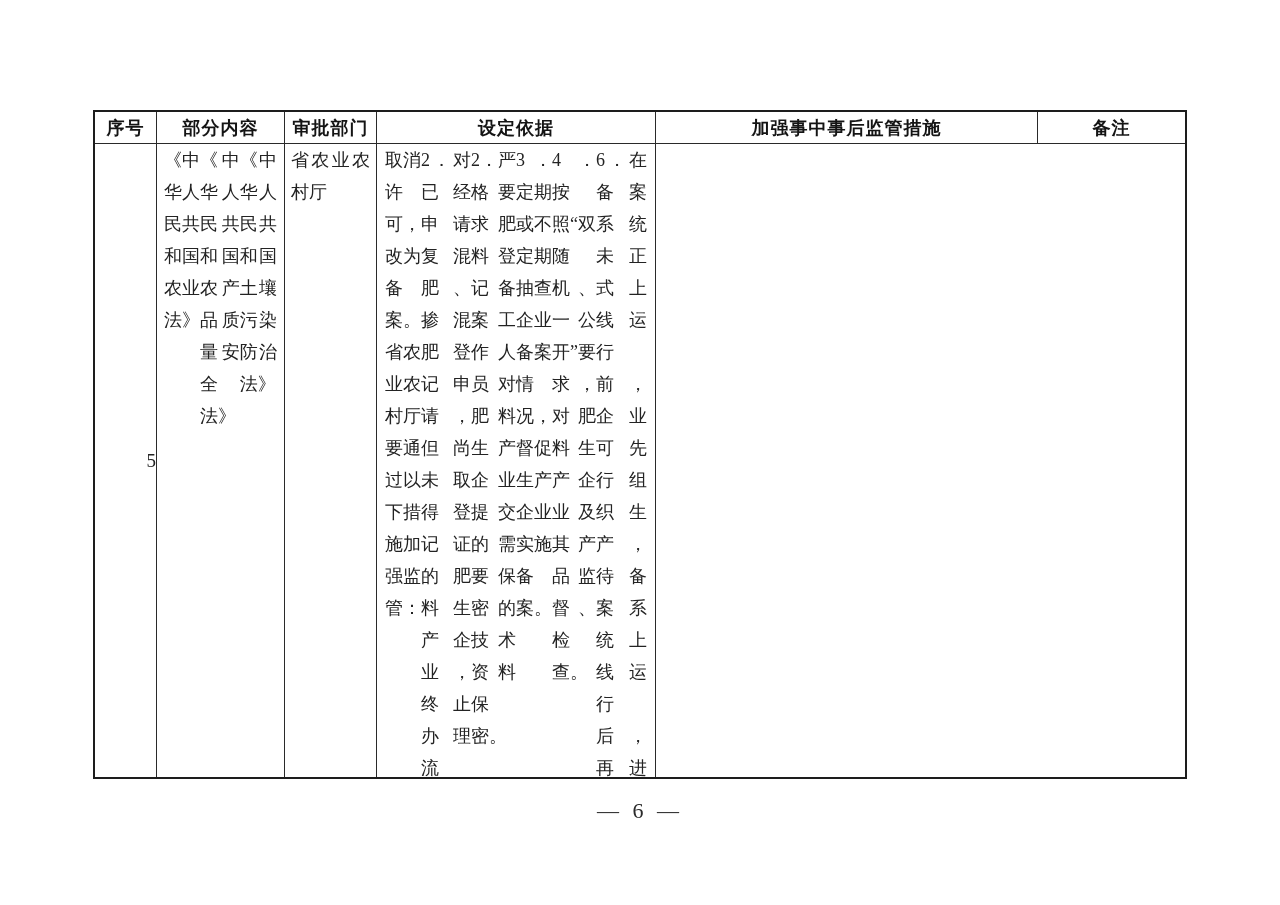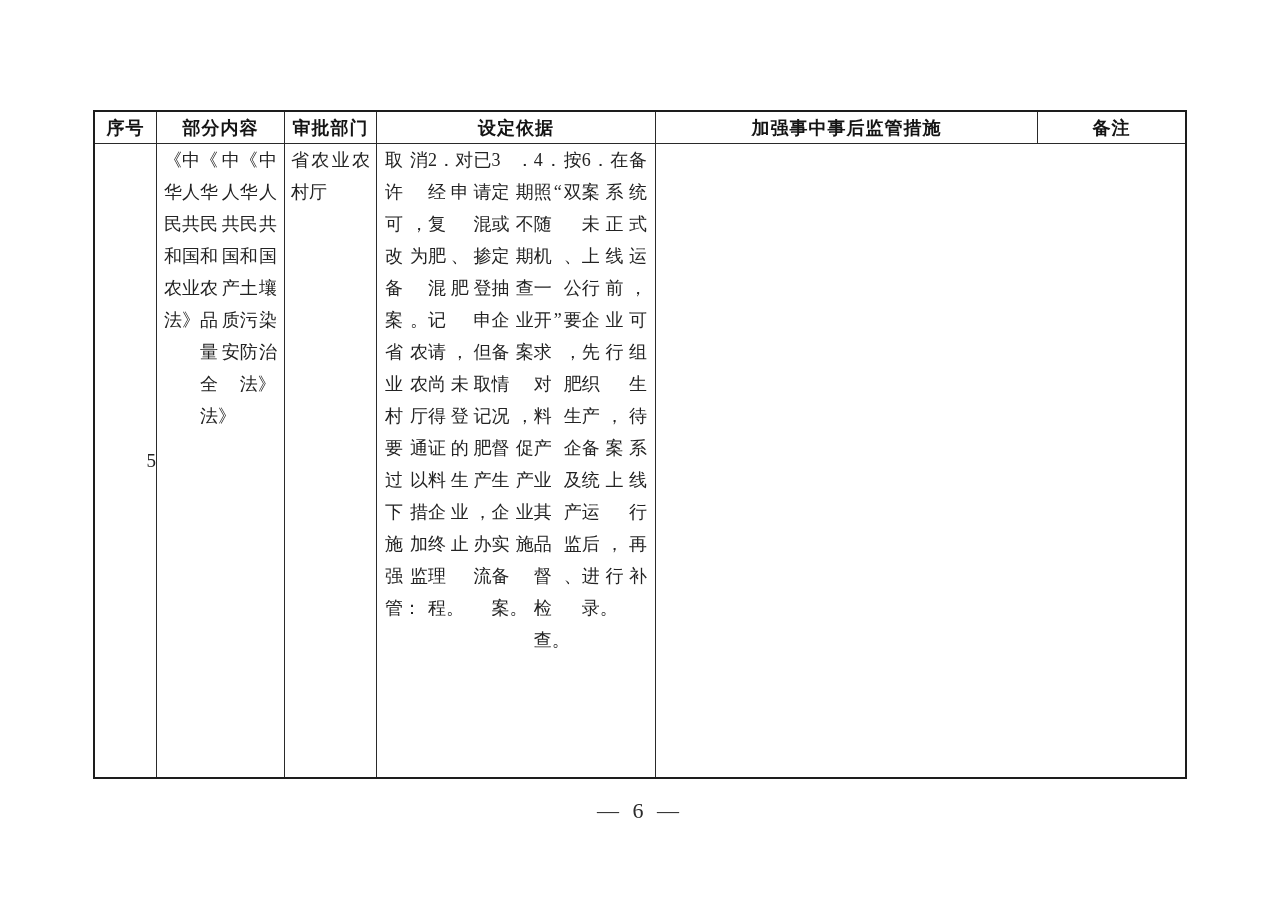--- a/index.html
+++ b/index.html
@@ -83,20 +83,21 @@
       <p>《中华人民共和国土壤污染防治法》</p>
     </div>
 
     <div class="cell bcell dept-cell">
       <p>省农业农村厅</p>
     </div>
 
     <div class="cell bcell measures-cell">
       <p>取消许可，改为备案。省农业农村厅要通过以下措施加强监管：</p>
       <p>2．对已经申请复混肥、掺混肥登记申请，但尚未取得登记证的肥料生产企业，终止办理流程。</p>
+      <p>2．严格要求肥料登记备案工作人员对肥料生产企业提交的需要保密的技术资料保密。</p>
       <p>3．定期或不定期抽查企业备案情况，督促生产企业实施备案。</p>
       <p>4．按照“双随机、一公开”要求，对肥料生产企业及其产品监督、检查。</p>
       <p>6．在备案系统未正式上线运行前，企业可先行组织生产，待备案系统上线运行后，再进行补录。</p>
     </div>
 
 
   </div>
 
   <div class="page-number">— 6 —</div>
 

